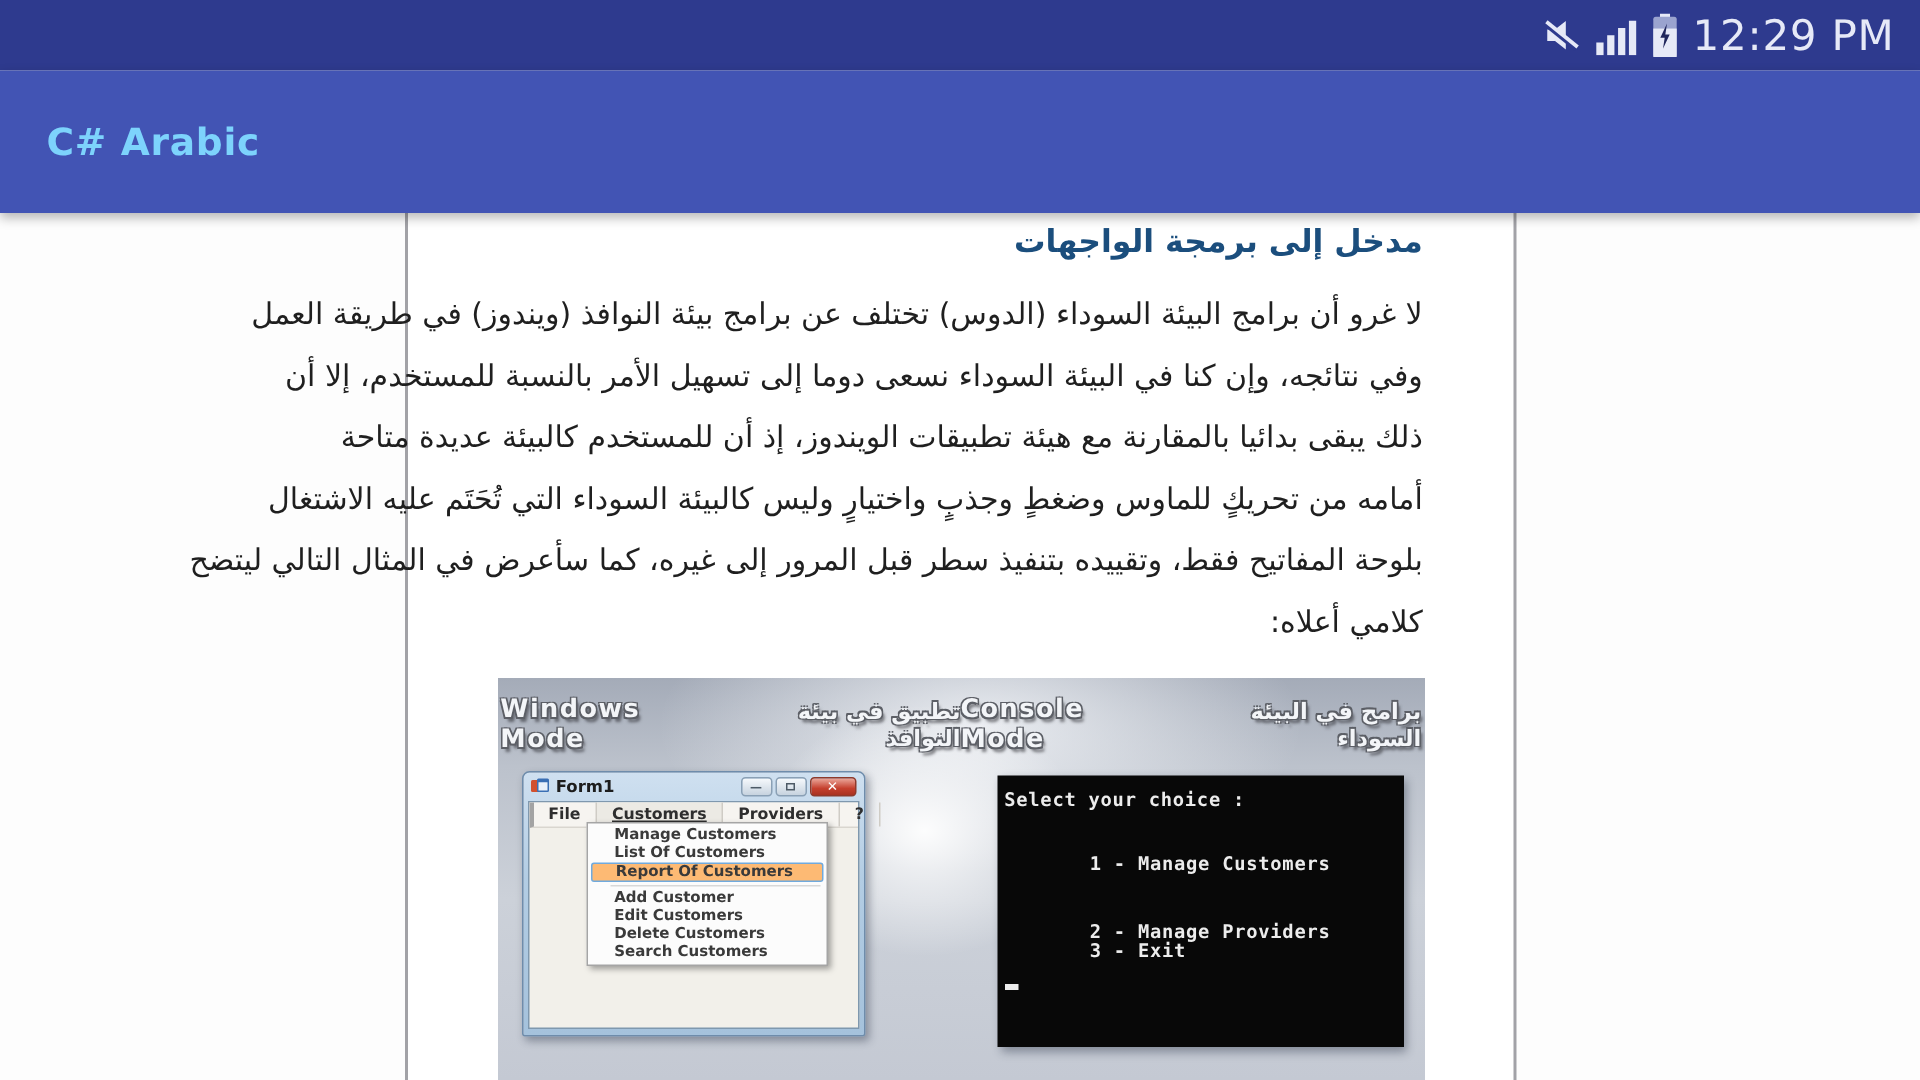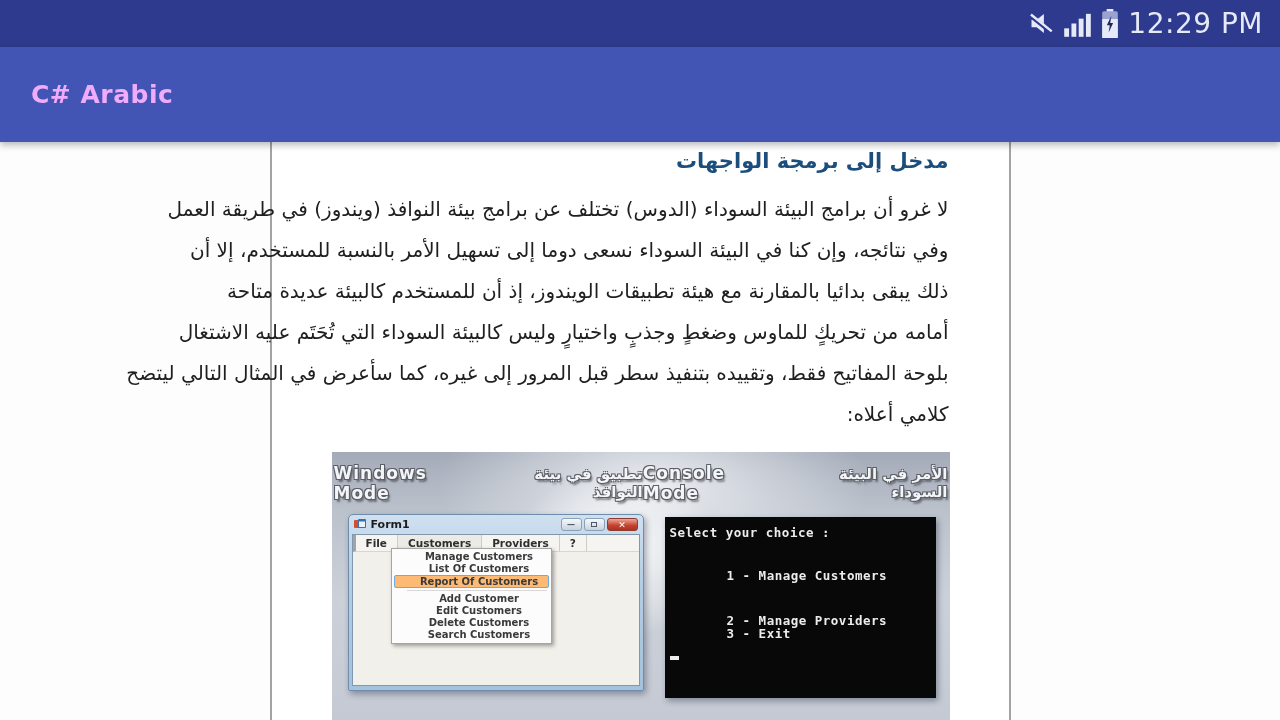--- a/index.html
+++ b/index.html
@@ -16,21 +16,21 @@
   .status-time { color: #e6e9f7; font-size: 28px; letter-spacing: 0.5px; }
   .status-bar svg { display: block; }
 
   
   .app-bar {
     height: 95px; background: #4254b4;
     display: flex; align-items: center; padding-left: 31px;
     box-shadow: 0 3px 7px rgba(0,0,0,0.28);
     position: relative; z-index: 5;
   }
-  .app-title { color: #f0abfc; font-size: 25px; font-weight: bold; letter-spacing: 0.5px; }
+  .app-title { color: #7dd3fc; font-size: 25px; font-weight: bold; letter-spacing: 0.5px; }
 
   
   .content { height: 578px; background: #fdfdfd; display: flex; justify-content: center; }
   .page {
     width: 741px; min-height: 578px; background: #ffffff;
     border-left: 2px solid #a2a2a7; border-right: 2px solid #a2a2a7;
     padding: 6px 60px 0 60px;
   }
   .heading {
     direction: rtl; text-align: right;
@@ -63,26 +63,25 @@
                  1px 1px 0 #5c5f66, 2px 3px 2px rgba(40,40,45,0.55);
   }
   .cap-ar {
     direction: rtl; font-size: 15px; font-weight: bold; color: #f3f5f8;
     text-shadow: -1px -1px 0 #5c5f66, 1px -1px 0 #5c5f66, -1px 1px 0 #5c5f66,
                  1px 1px 0 #5c5f66, 2px 3px 2px rgba(40,40,45,0.55);
   }
 
   
   .form-window {
-    position: absolute; left: 16px; top: 62px; width: 296px; height: 177px;
+    position: absolute; left: 16px; top: 62px; width: 229px; height: 177px;
     background: linear-gradient(180deg, #cfe0f0 0%, #b3cde4 40%, #a5c2dc 100%);
     border: 1px solid #6e8cab; border-radius: 5px 5px 2px 2px;
     box-shadow: 2px 3px 6px rgba(30,40,60,0.4);
     padding: 0 3px 3px 3px;
-    text-align: center;
   }
   .titlebar { height: 19px; display: flex; align-items: center; gap: 5px; padding: 0 2px; }
   .form-title { font-size: 11px; font-weight: bold; color: #1d1d1d; }
   .win-buttons { margin-left: auto; display: flex; gap: 2px; align-items: center; }
   .wbtn {
     width: 21px; height: 13px; border-radius: 3px; border: 1px solid #8aa0b5;
     background: linear-gradient(#f6f9fc, #c7d3df);
     display: flex; align-items: center; justify-content: center;
     font-size: 8px; line-height: 8px; color: #4d5a66; font-weight: bold;
   }
@@ -183,21 +182,21 @@
 
       <div class="figure">
 
         <div class="captions">
           <div class="caption">
             <span class="cap-en">Windows Mode</span>
             <span class="cap-ar">تطبيق في بيئة النوافذ</span>
           </div>
           <div class="caption">
             <span class="cap-en">Console Mode</span>
-            <span class="cap-ar">الأمر في البيئة السوداء</span>
+            <span class="cap-ar">برامج في البيئة السوداء</span>
           </div>
         </div>
 
         <div class="form-window">
           <div class="titlebar">
             <span>
               <svg width="12" height="12" viewBox="0 0 12 12">
                 <rect x="0" y="2" width="7" height="8" rx="1" fill="#d2502e"></rect>
                 <rect x="4" y="1" width="8" height="9" rx="1" fill="#3a6fb4"></rect>
                 <rect x="5" y="3.5" width="6" height="5.5" fill="#e9f1fa"></rect>

